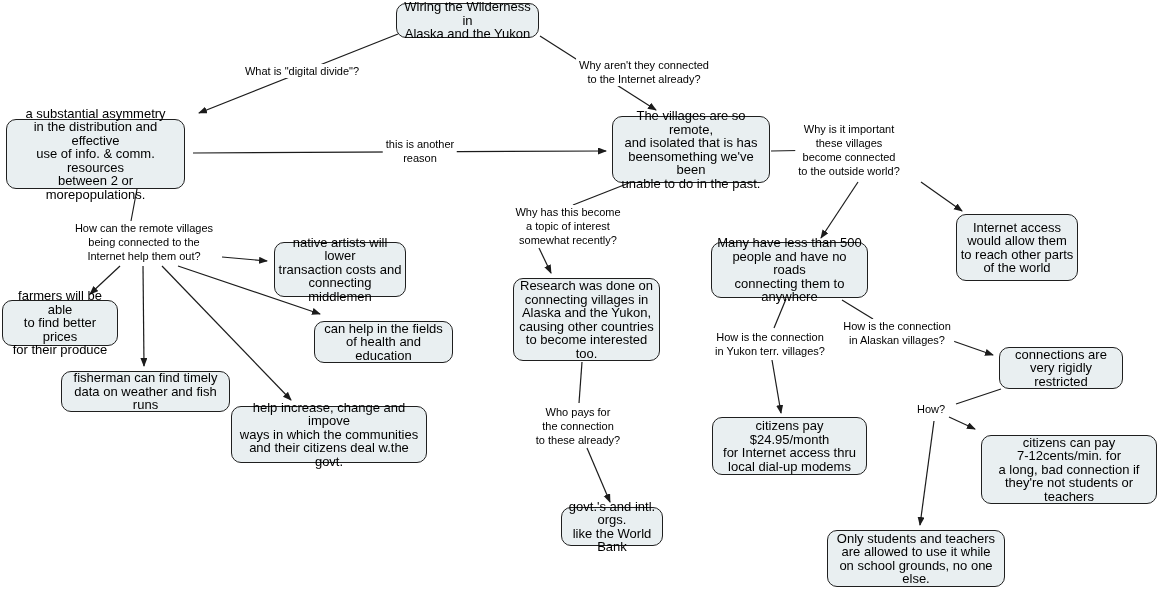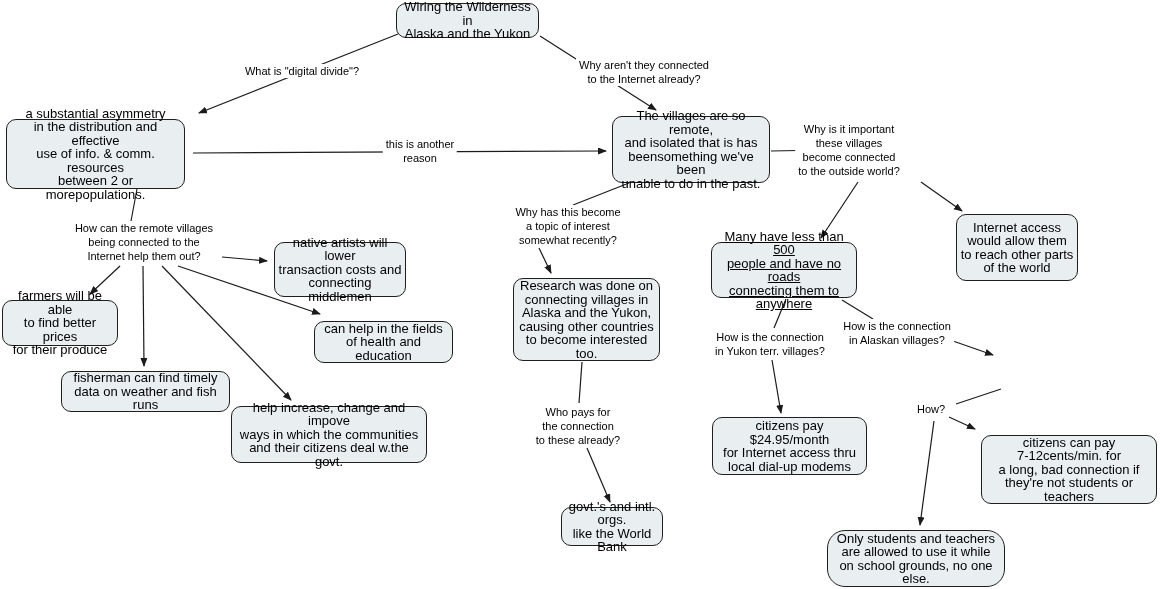--- a/index.html
+++ b/index.html
@@ -110,35 +110,37 @@
   <div class="node" style="left:513px; top:278px; width:147px; height:83px;">Research was done on
 connecting villages in
 Alaska and the Yukon,
 causing other countries
 to become interested too.</div>
   <div class="node" style="left:231px; top:406px; width:196px; height:57px;">help increase, change and impove
 ways in which the communities
 and their citizens deal w.the govt.</div>
   <div class="node" style="left:561px; top:507px; width:102px; height:39px;">govt.'s and intl. orgs.
 like the World Bank</div>
-  <div class="node" style="left:711px; top:242px; width:146px; height:56px;text-decoration:underline;">Many have less than 500
+  <div class="node" style="left:711px; top:242px; width:157px; height:56px;">Many have less than 500
 people and have no roads
 connecting them to anywhere</div>
   <div class="node" style="left:956px; top:214px; width:122px; height:67px;">Internet access
 would allow them
 to reach other parts
 of the world</div>
+  <div class="node" style="left:999px; top:347px; width:124px; height:42px;">connections are
+very rigidly restricted</div>
   <div class="node" style="left:712px; top:417px; width:155px; height:58px;">citizens pay $24.95/month
 for Internet access thru
 local dial-up modems</div>
   <div class="node" style="left:981px; top:435px; width:176px; height:69px;">citizens can pay
 7-12cents/min. for
 a long, bad connection if
 they're not students or teachers</div>
-  <div class="node" style="left:827px; top:530px; width:178px; height:57px;border-radius:18px;">Only students and teachers
+  <div class="node" style="left:827px; top:530px; width:178px; height:57px;">Only students and teachers
 are allowed to use it while
 on school grounds, no one else.</div>
 
   <div class="clabel" style="left:302px; top:64px;">What is "digital divide"?</div>
   <div class="clabel" style="left:644px; top:58px;">Why aren't they connected
 to the Internet already?</div>
   <div class="clabel" style="left:420px; top:137px;">this is another
 reason</div>
   <div class="clabel" style="left:144px; top:221px;">How can the remote villages
 being connected to the

